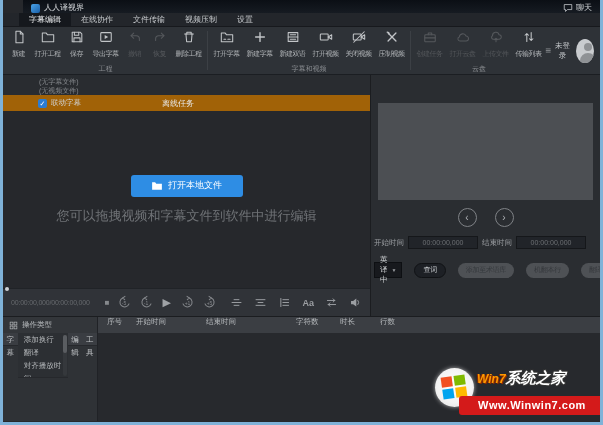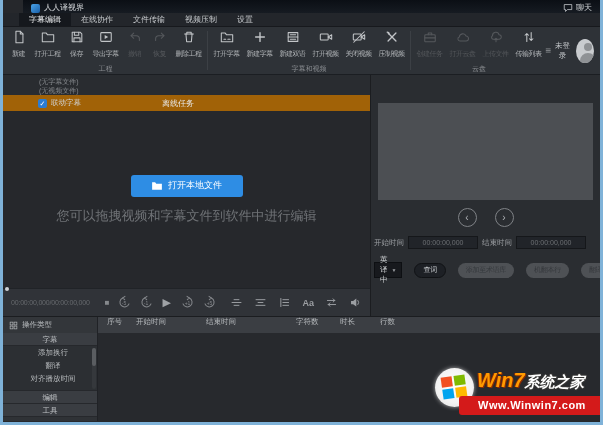--- a/index.html
+++ b/index.html
@@ -75,38 +75,38 @@
   .pill.dark { background:#1d2025; color:#c3c6c9; border:1px solid #101215; }
   .pill.gray { background:#4e5155; color:#35383c; }
   
   .bottom { height:105px; display:flex; flex-direction:column; }
   .bheader { height:17px; background:#3b3e43; display:flex; align-items:flex-start; border-top:1px solid #1b1d20; }
   .opshead { width:95px; height:100%; background:#33363a; display:flex; align-items:center; gap:4px; padding-left:6px; border-right:1px solid #202226; }
   .opshead svg { width:9px; height:9px; stroke:#b9bcbf; fill:none; stroke-width:1.2; }
   .opshead span { font-size:7.5px; color:#b9bcbf; }
   .thc { font-size:7.5px; color:#b5b8bb; text-align:left; }
   .bbody { flex:1; display:flex; }
-  .opspanel { width:95px; background:#2f3236; border-right:1px solid #202226; display:flex; flex-direction:column; }
+  .opspanel { width:95px; background:#2f3236; border-right:1px solid #202226; display:flex; flex-direction:row; }
   .secline { height:13px; background:#3a3d42; color:#c0c3c6; font-size:7.5px; text-align:center; line-height:13px; border-bottom:1px solid #26282c; }
-  .opslist { height:45px; position:relative; overflow:hidden; background:#2c2f33; border-bottom:1px solid #26282c;text-align:center; }
+  .opslist { height:45px; position:relative; overflow:hidden; background:#2c2f33; border-bottom:1px solid #26282c; }
   .opitem { height:13px; line-height:13px; font-size:7.5px; color:#b5b8bb; padding-left:6px; cursor:pointer; }
   .opsscroll { position:absolute; right:1px; top:2px; width:4px; height:41px; background:#35383c; border-radius:2px; }
   .opsscroll .thumb { width:4px; height:18px; background:#5a5d61; border-radius:2px; }
   .opsgap { flex:1; background:#2f3236; }
   .tablebody { flex:1; background:#27292d; }
   
   .wm { position:absolute; left:430px; top:365px; width:172px; height:58px; z-index:9; }
   .wmflag { position:absolute; left:2px; top:3px; width:39px; height:39px; border-radius:50%;
             background:radial-gradient(circle at 50% 45%, #ffffff 0%, #f2f2f2 60%, #dcdcdc 100%);
             box-shadow:0 0 4px rgba(255,255,255,.6); }
   .wmflag .panes { position:absolute; left:7px; top:8px; width:24px; height:22px; transform:rotate(-8deg); display:grid; grid-template-columns:11px 11px; grid-template-rows:10px 10px; gap:2px; }
   .wmflag .p1 { background:#f25022; } .wmflag .p2 { background:#7fba00; }
   .wmflag .p3 { background:#00a4ef; } .wmflag .p4 { background:#ffb900; }
   .wmtitle { position:absolute; left:44px; top:4px; white-space:nowrap; font-weight:bold; font-style:italic; }
-  .wmtitle .en { font-size:20px; color:#ff9a00; text-shadow:1px 1px 0 #8c2b00, -1px 0 0 #8c2b00; }
+  .wmtitle .en { font-size:12px; color:#ff9a00; text-shadow:1px 1px 0 #8c2b00, -1px 0 0 #8c2b00; }
   .wmtitle .cn { font-size:15px; color:#ffffff; text-shadow:1px 1px 0 #333, -1px -1px 0 #333, 1px -1px 0 #333, -1px 1px 0 #333; }
   .wmbar { position:absolute; left:26px; top:31px; width:146px; height:19px; background:#d41a1a; border-radius:3px;
            color:#fff; font-weight:bold; font-size:11px; text-align:center; line-height:19px; letter-spacing:.5px; }
 </style>
 </head>
 <body>
 
 <div class="win">
 
   <div class="titlebar">

